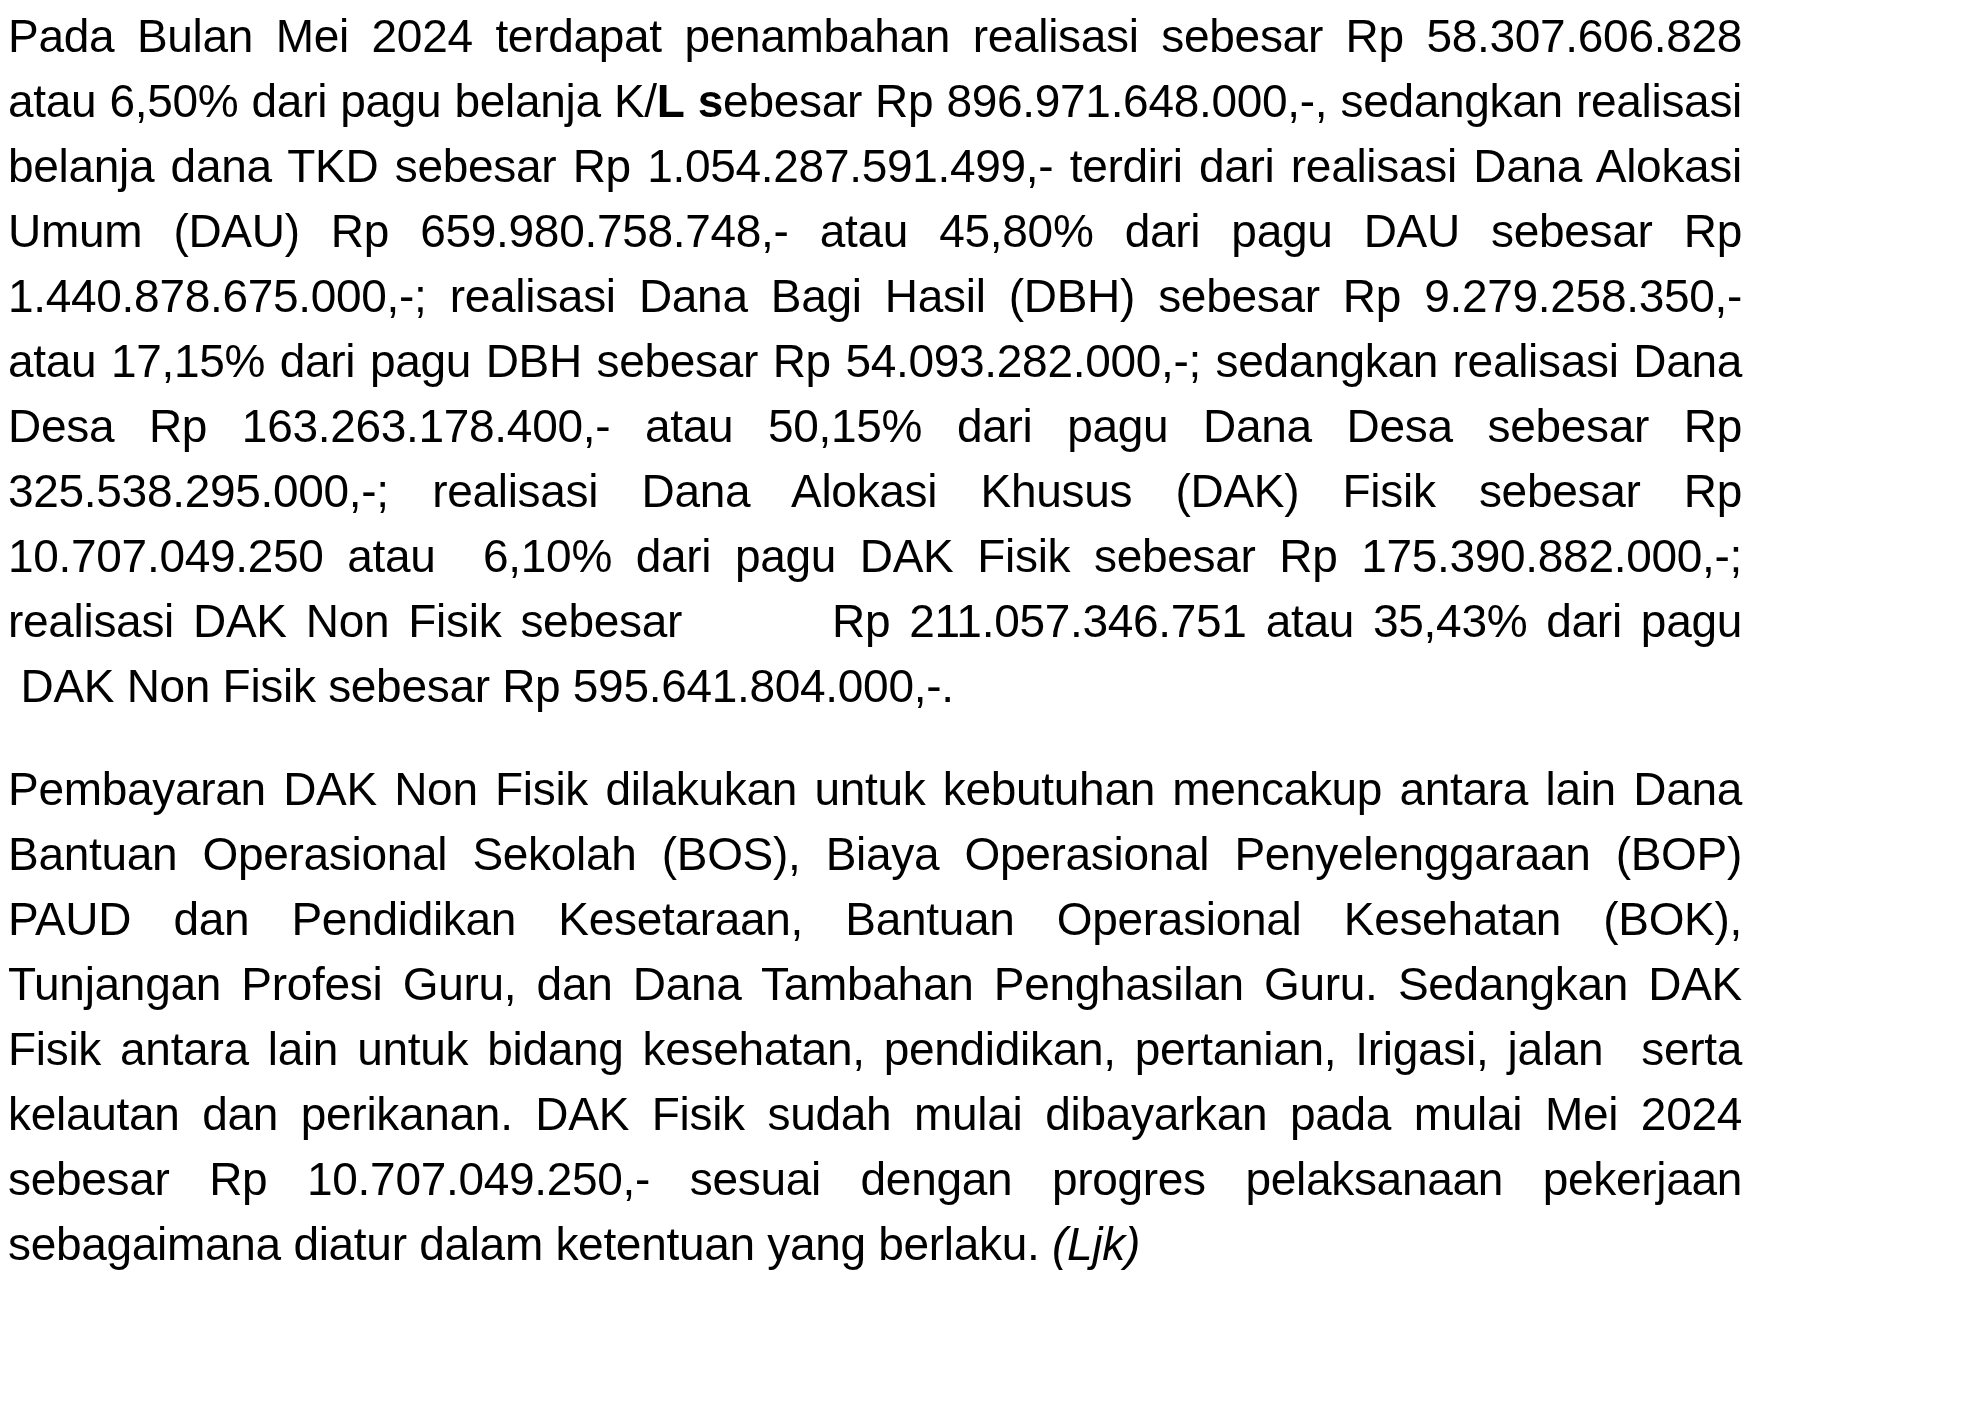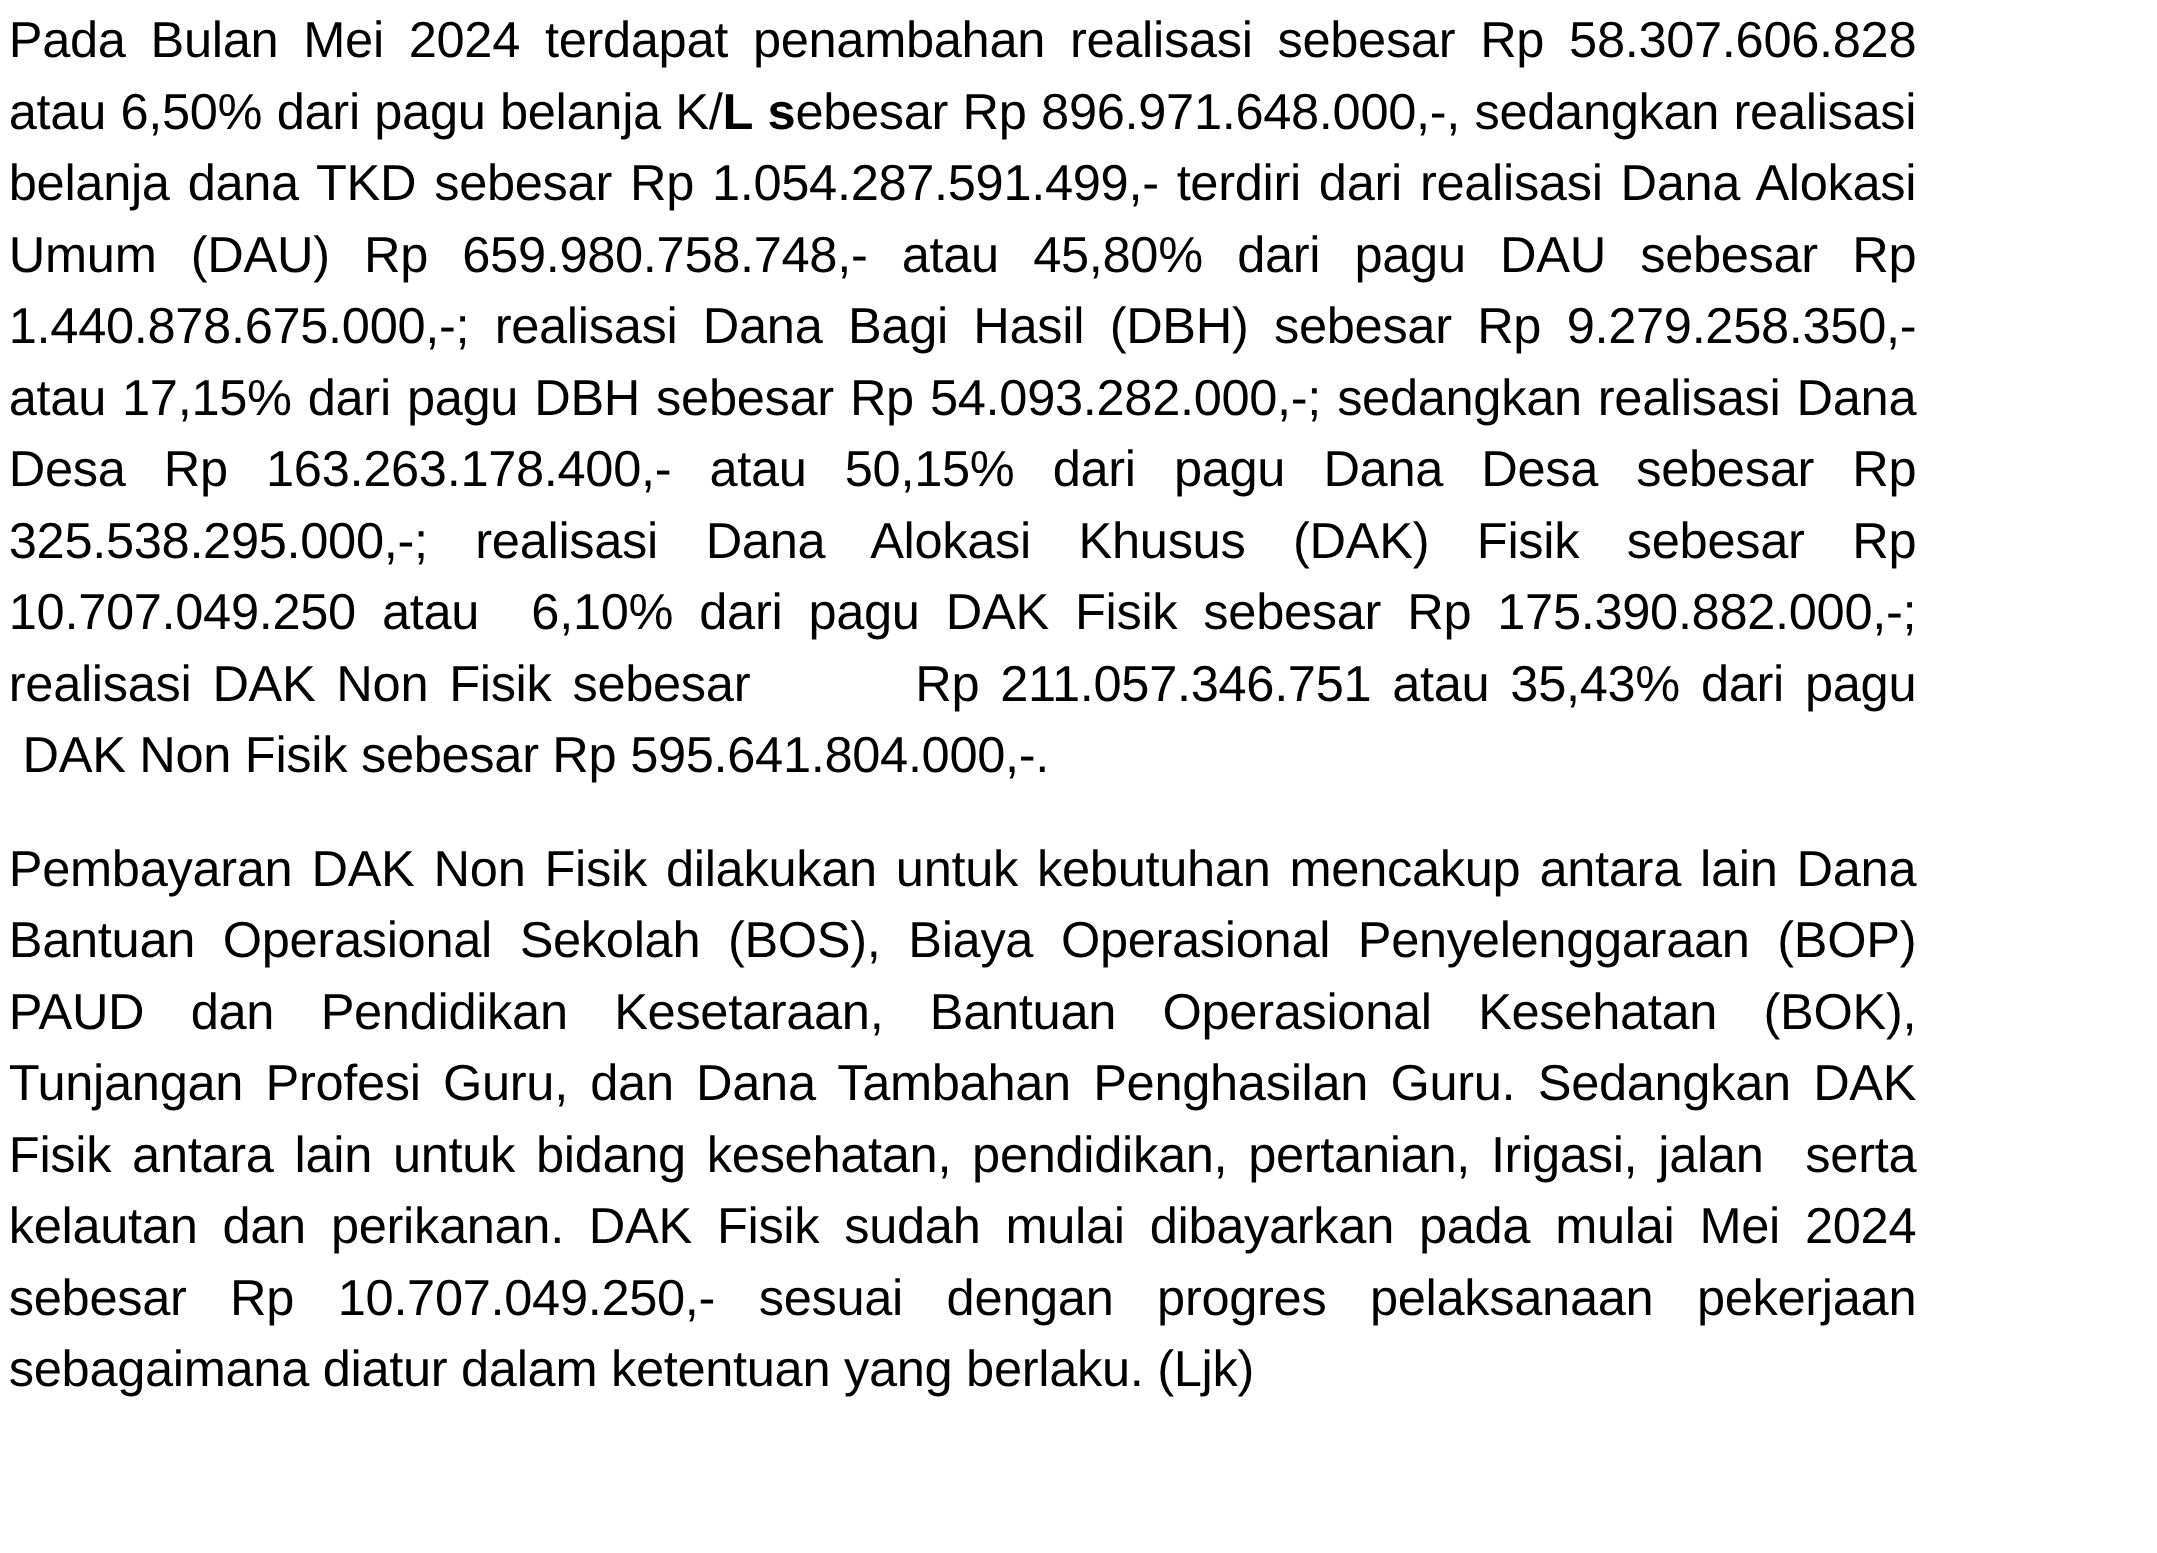--- a/index.html
+++ b/index.html
@@ -27,21 +27,21 @@
     line-height: 65px;
     text-align: justify;
     text-justify: inter-word;
     letter-spacing: -0.3px;
     color: #000000;
   }
   .para + .para {
     margin-top: 38px;
   }
   .b { font-weight: bold; }
-  .i { }
+  .i { font-style: italic; }
   .tabgap {
     display: inline-block;
     width: 150px;
     height: 1px;
     vertical-align: baseline;
   }
 </style>
 </head>
 <body>
 

